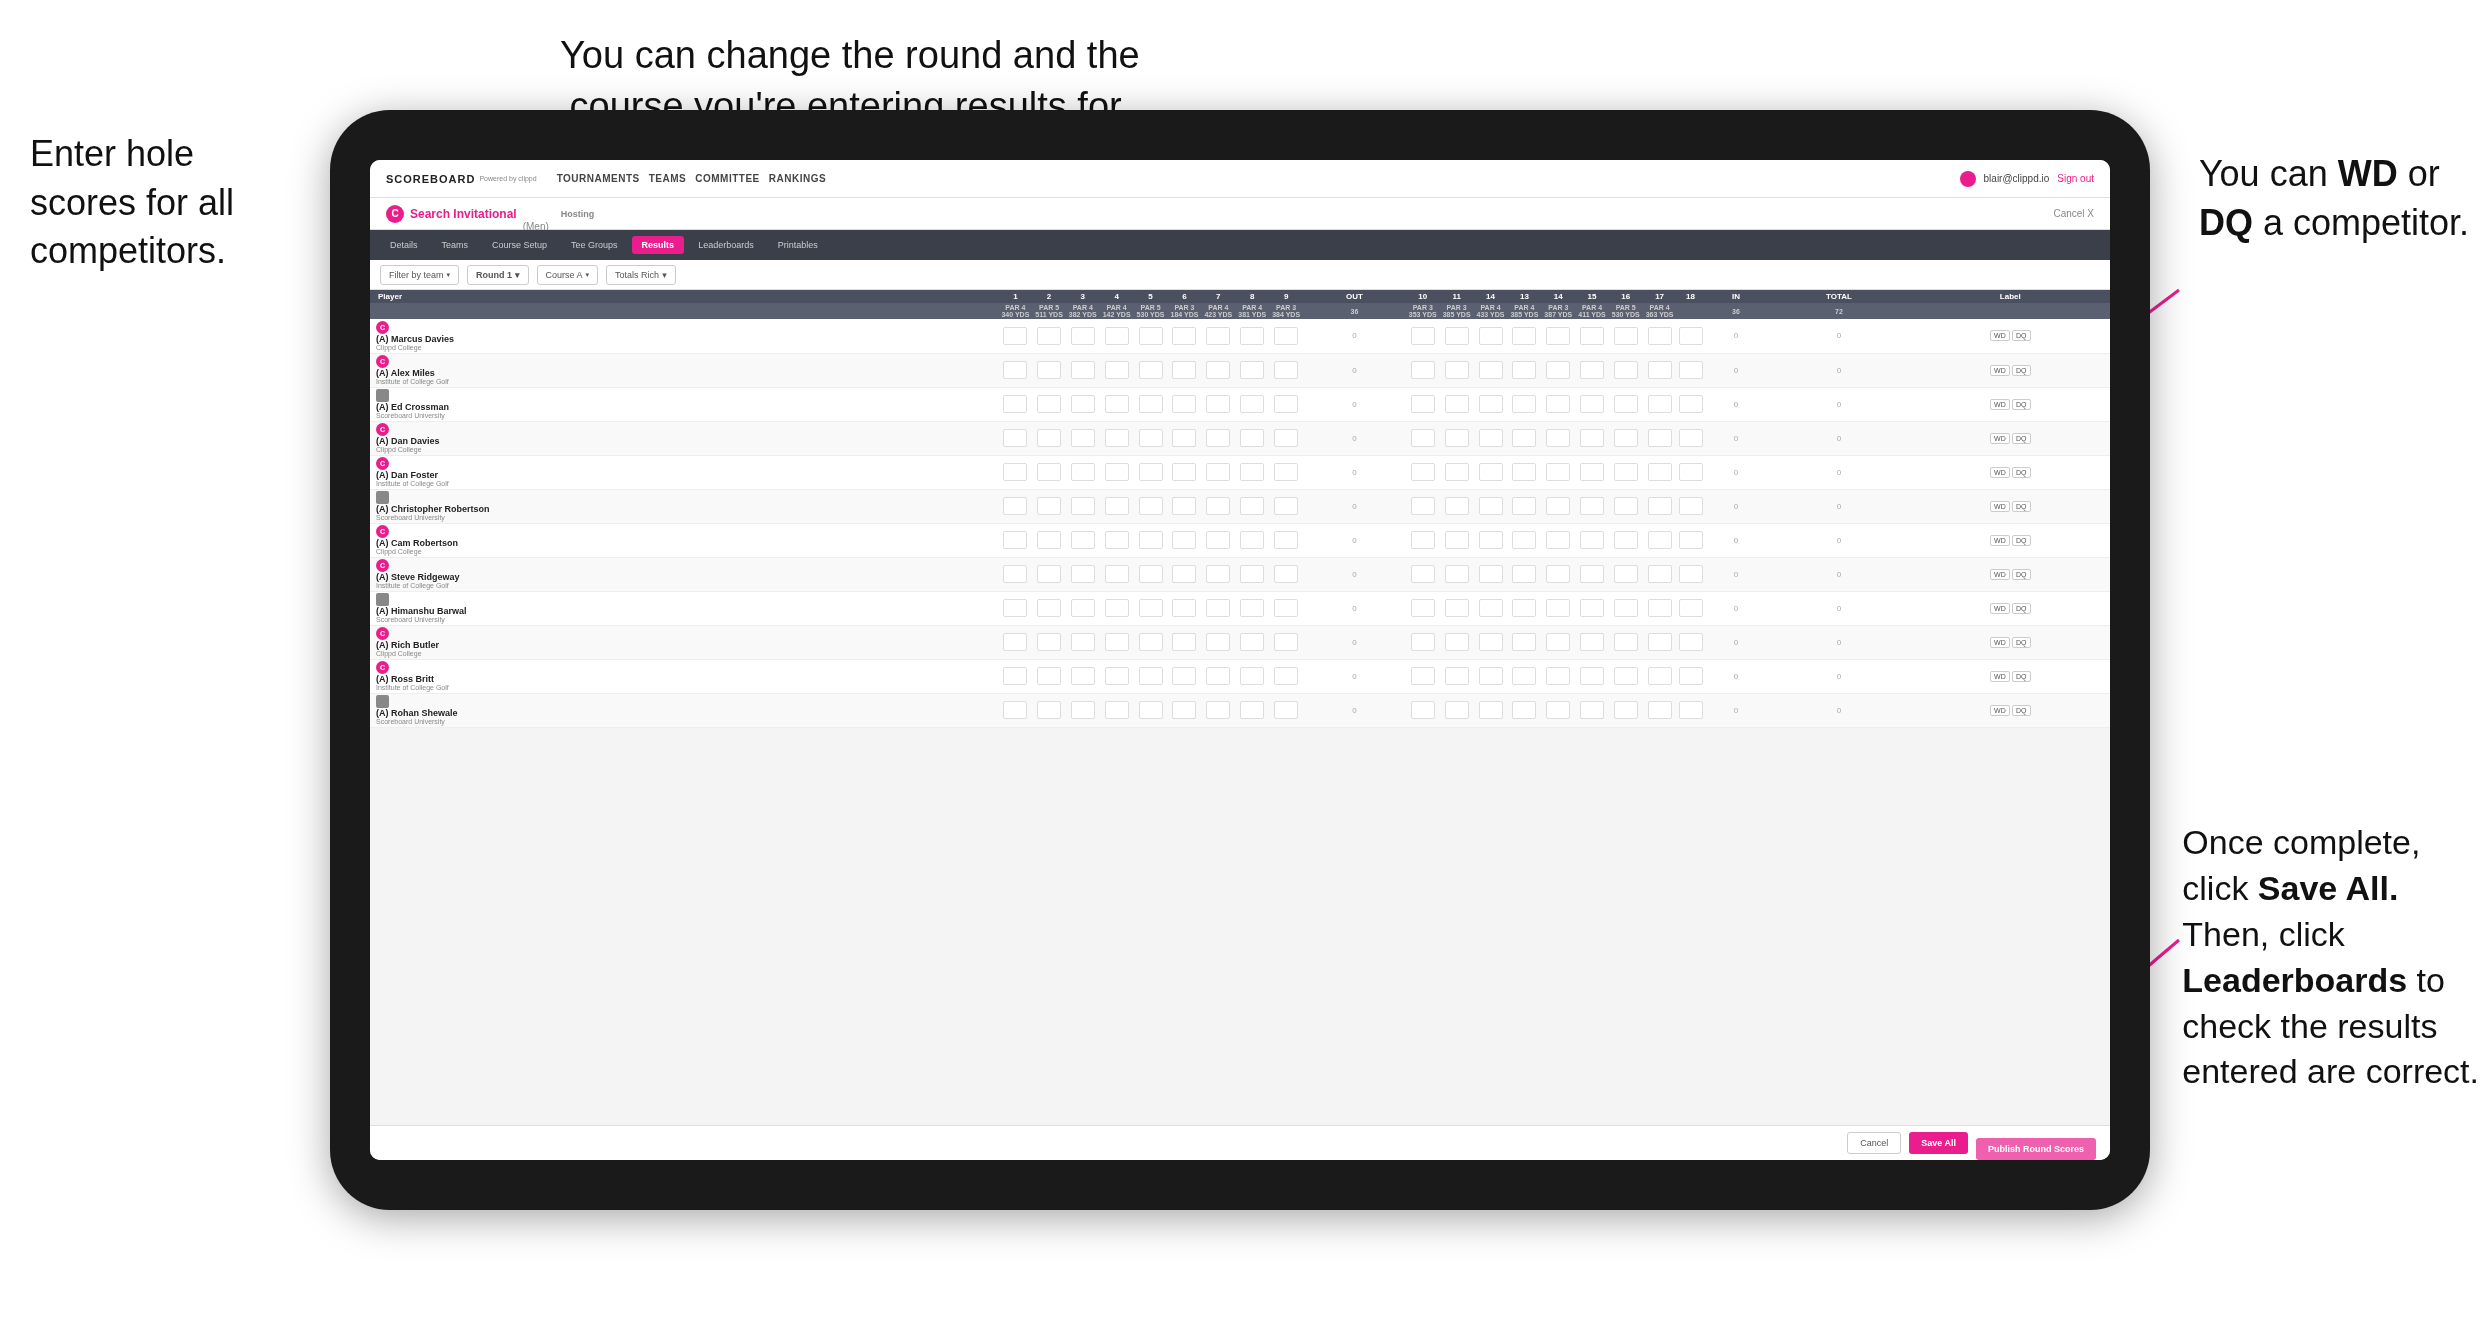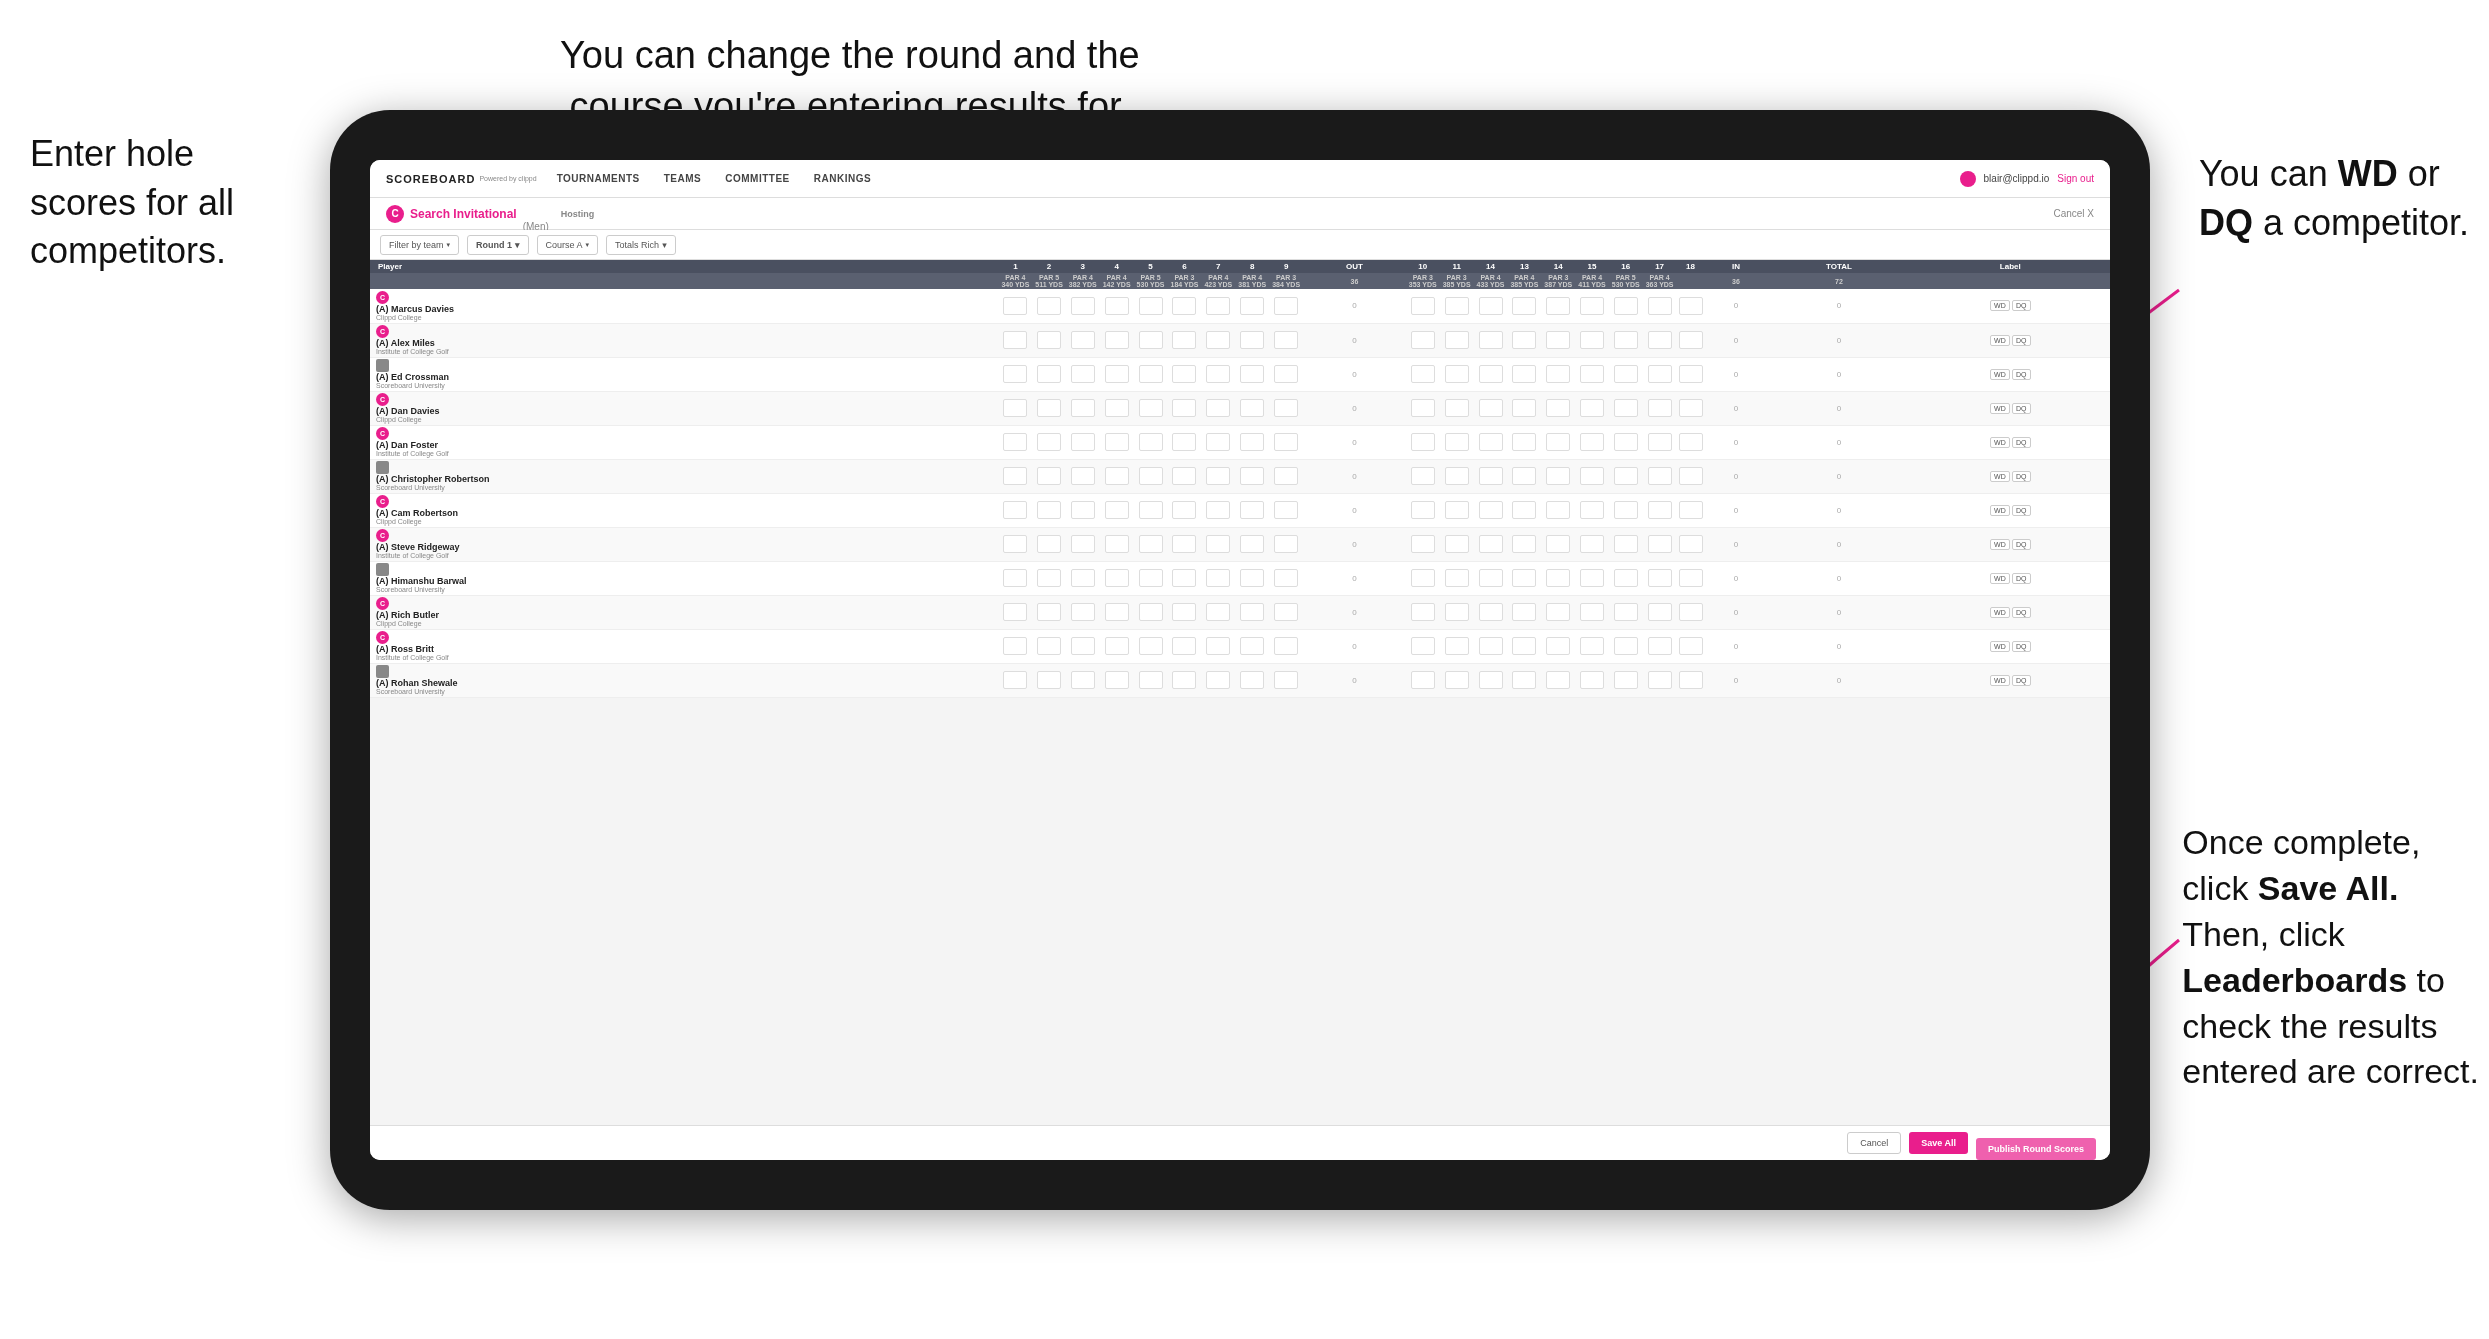--- a/index.html
+++ b/index.html
@@ -74,21 +74,21 @@
       letter-spacing: 1px;
       margin-right: 4px;
     }
     .logo-sub {
       font-size: 7px;
       color: #888;
       margin-right: 20px;
     }
     .top-nav-links {
       display: flex;
-      gap: 24px;
+      gap: 9px;
       flex: 1;
     }
     .top-nav-links a {
       font-size: 10px;
       color: #444;
       text-decoration: none;
       font-weight: 600;
       letter-spacing: 0.5px;
       text-transform: uppercase;
     }
@@ -486,20 +486,29 @@
     <div class="sub-header">
       <div class="tournament-title">
         <span class="c-logo">C</span>
         <span>Search Invitational</span>
         <span style="font-weight:400;color:#888;font-size:10px;margin-top:26px;">(Men)</span>
         <span class="hosting-badge">Hosting</span>
       </div>
       <span class="cancel-btn">Cancel X</span>
     </div>
 
+    <div class="tab-bar">
+      <div class="tab-item">Details</div>
+      <div class="tab-item">Teams</div>
+      <div class="tab-item">Course Setup</div>
+      <div class="tab-item">Tee Groups</div>
+      <div class="tab-item active">Results</div>
+      <div class="tab-item">Leaderboards</div>
+      <div class="tab-item">Printables</div>
+    </div>
 
     <div class="filter-bar">
       <div class="filter-btn">
         <span>Filter by team</span>
         <span class="chevron">▾</span>
       </div>
       <div class="round-btn">
         <span>Round 1</span>
         <span class="chevron">▾</span>
       </div>

